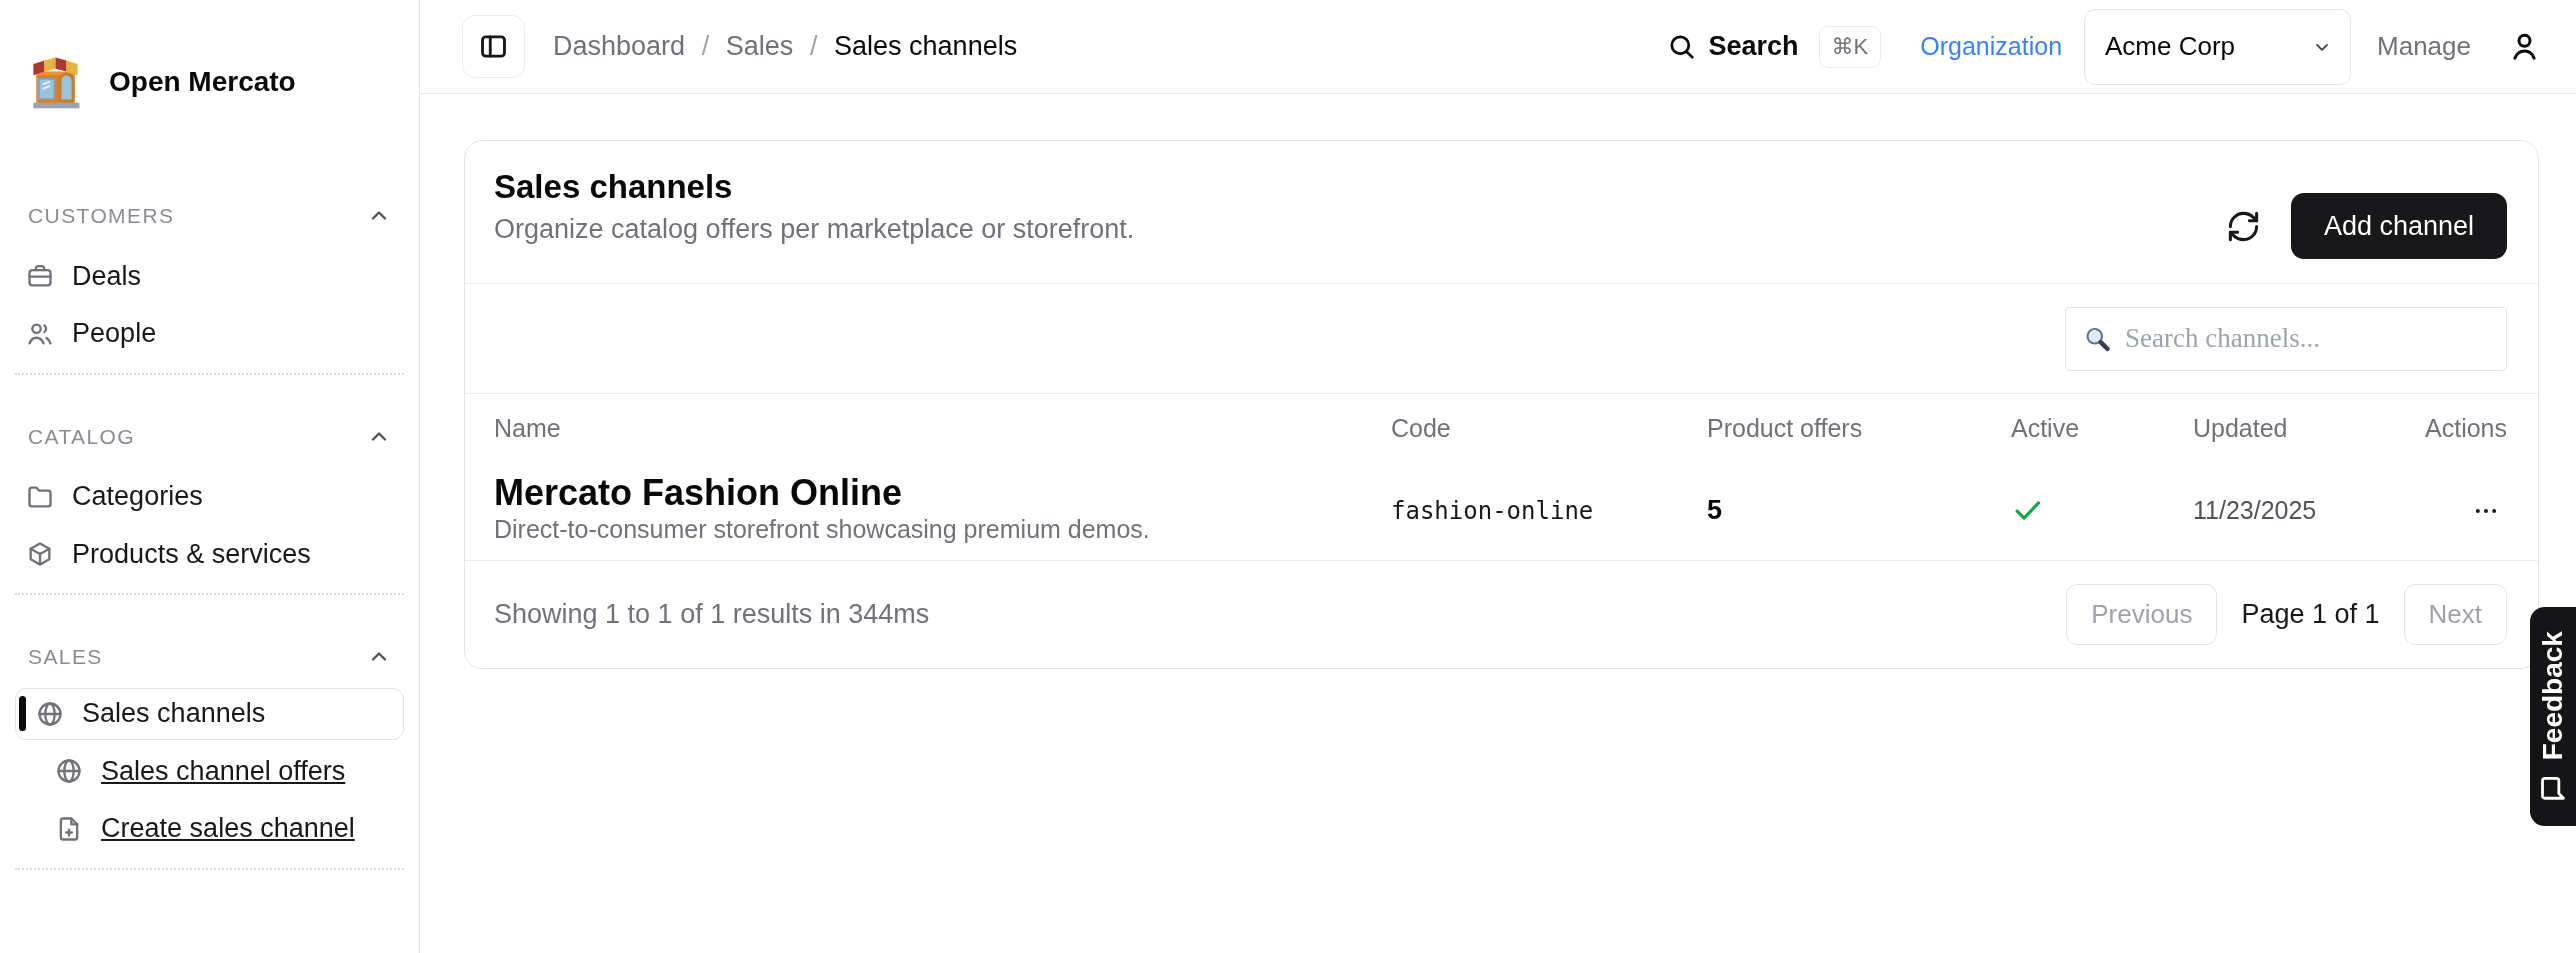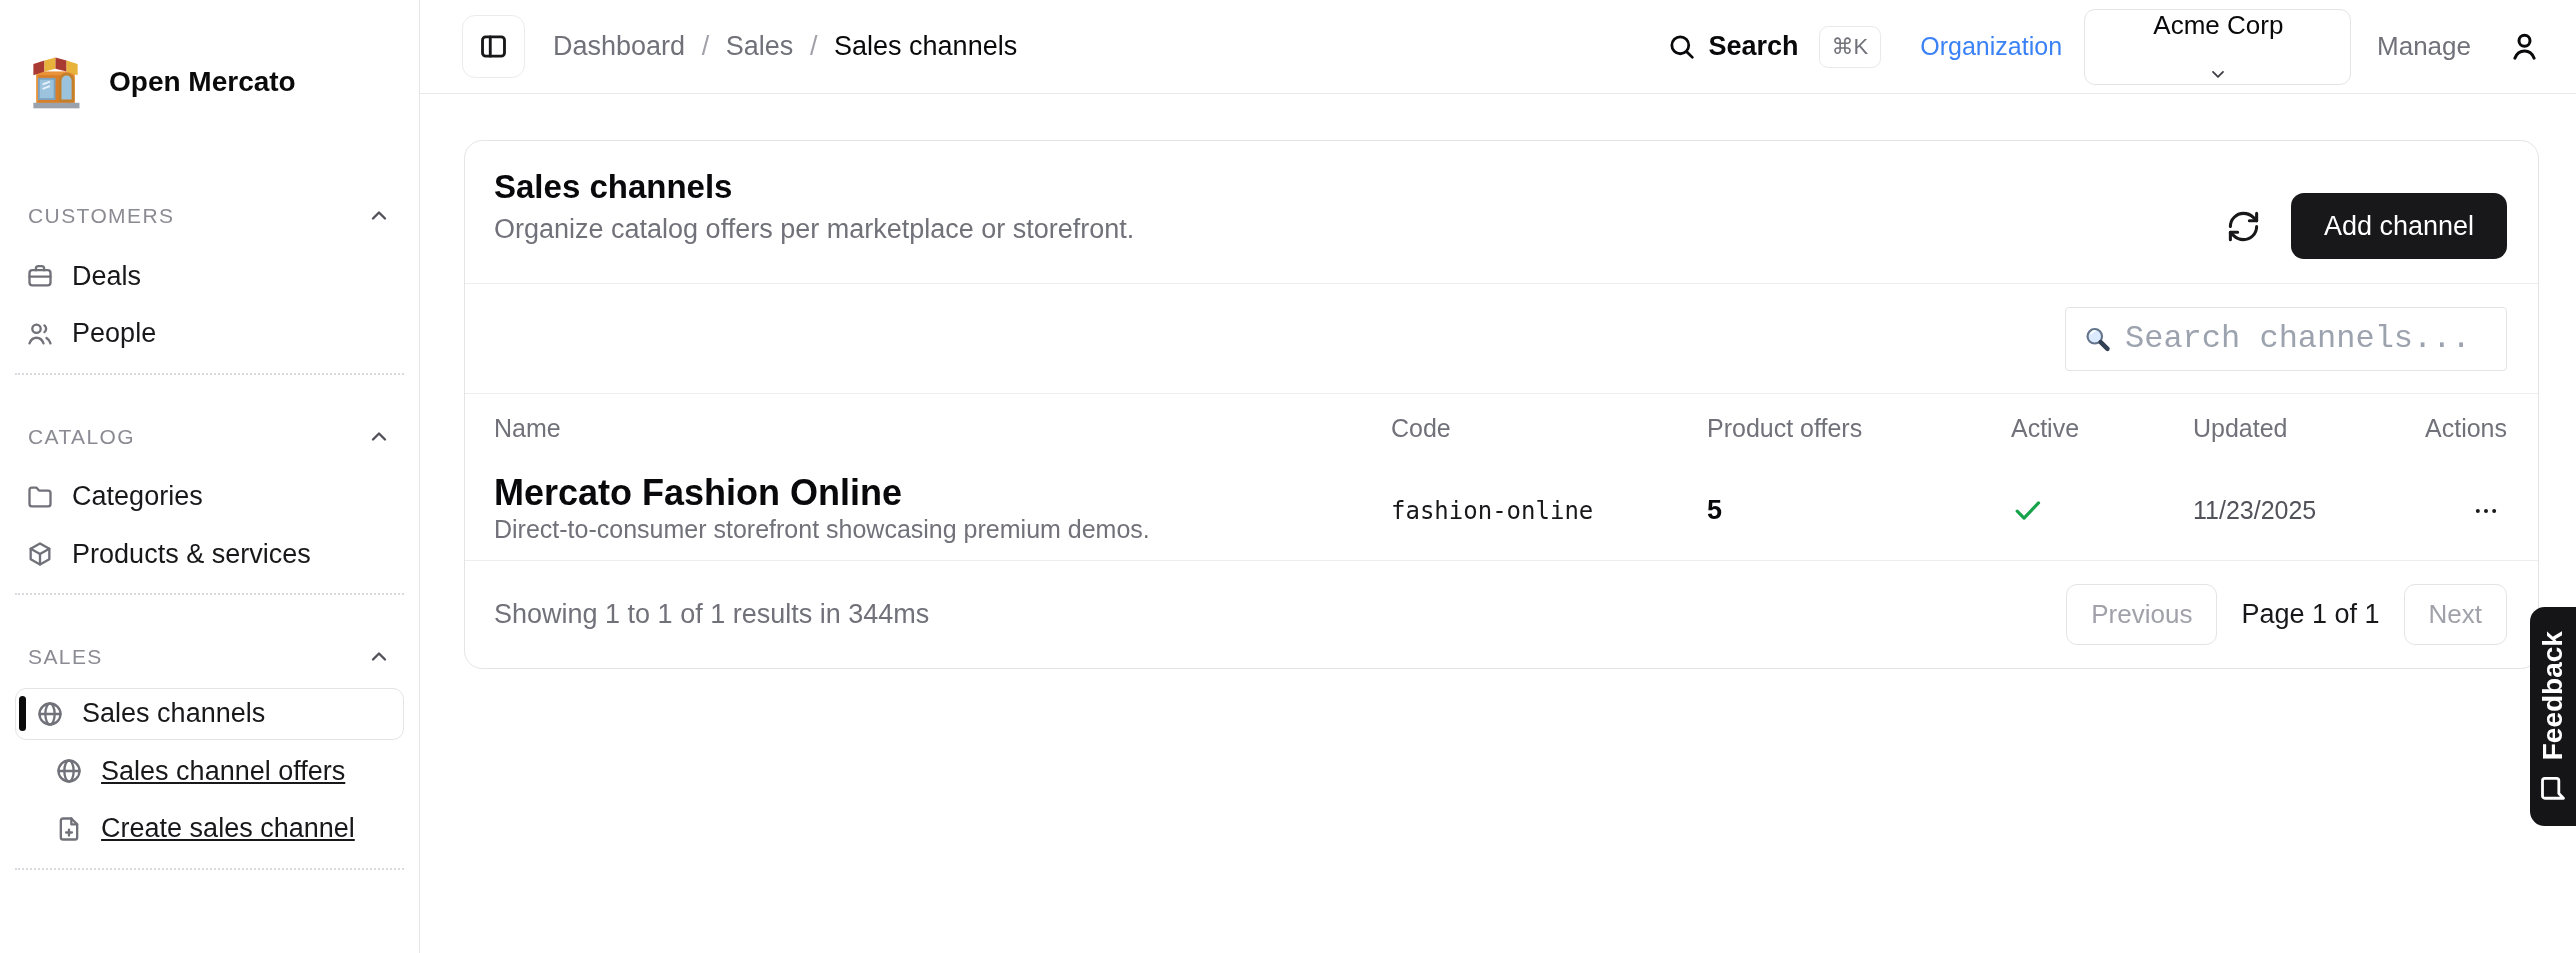--- a/index.html
+++ b/index.html
@@ -36,41 +36,41 @@
   .bc-sep { color:#a1a1aa; }
   .bc-current { color:#09090b; font-weight:500; }
   .topbar-right { margin-left:auto; display:flex; align-items:center; }
   .search-group { display:flex; align-items:center; gap:13px; cursor:pointer; }
   .search-label { font-size:27px; font-weight:600; color:#09090b; }
   .kbd { margin-left:20px; height:42px; display:flex; align-items:center; padding:0 12px;
     border:1.8px solid #e9e9ec; border-radius:9.2px; font-size:22px; color:#71717a; background:#fff; }
   .org-label { margin-left:39px; font-size:25px; color:#3b82f6; }
   .org-select { margin-left:22px; width:267px; height:76px; border:1.8px solid #e4e4e7;
     border-radius:11px; display:flex; align-items:center; justify-content:space-between;
-    padding:0 18.4px 0 20px; font-size:26px; color:#09090b; background:#fff; cursor:pointer;flex-direction:column; }
+    padding:0 18.4px 0 20px; font-size:26px; color:#09090b; background:#fff; cursor:pointer; }
   .manage { margin-left:26px; font-size:26px; color:#71717a; cursor:pointer; }
   .user-btn { margin-left:37px; display:flex; cursor:pointer; }
 
   
   .content { flex:1; padding:46px 37px 0 44px; background:#fff; }
   .card { width:2075px; border:1.8px solid #e4e4e7; border-radius:18.4px; background:#fff; overflow:hidden; }
   .card-header { display:flex; justify-content:space-between; align-items:flex-start;
     padding:26px 31px 24px 29px; border-bottom:1.8px solid #ecedef; }
   .page-title { font-size:33px; font-weight:700; color:#09090b; line-height:40px; }
   .page-subtitle { font-size:27px; color:#71717a; margin-top:3.7px; line-height:37px; }
   .header-actions { display:flex; align-items:center; gap:24px; margin-top:26px; }
   .refresh-btn { display:flex; background:none; border:none; cursor:pointer; padding:5.5px; }
   .add-btn { height:66px; padding:0 33px; background:#18181b; color:#fff; border:none;
     border-radius:13px; font-size:27px; font-weight:500; font-family:inherit; cursor:pointer; }
   .toolbar { display:flex; justify-content:flex-end; align-items:center; height:110px;
     padding:0 31px; border-bottom:1.8px solid #ecedef; }
   .search-box { position:relative; width:442px; }
   .search-box .mag { position:absolute; left:18.4px; top:50%; transform:translateY(-50%); display:flex; }
   .search-input { width:442px; height:64px; border:1.8px solid #e4e4e7; border-radius:4px;
-    padding:0 18.4px 0 59px; font-size:32px; font-family:Liberation Mono, monospace; color:#18181b; outline:none; }
+    padding:0 18.4px 0 59px; font-size:27px; font-family:Liberation Serif, serif; color:#18181b; outline:none; }
   .search-input::placeholder { color:#9ca3af; }
 
   table { width:100%; border-collapse:collapse; table-layout:fixed; }
   th { height:68px; font-size:25px; font-weight:400; color:#71717a; text-align:left;
     vertical-align:middle; }
   th.first, td.first { padding-left:29px; }
   th.last, td.last { text-align:right; padding-right:31px; }
   tbody tr { border-bottom:1.8px solid #ecedef; cursor:pointer; }
   td { height:98px; vertical-align:middle; }
   .row-name { font-size:36px; font-weight:600; color:#09090b; line-height:34px; }

